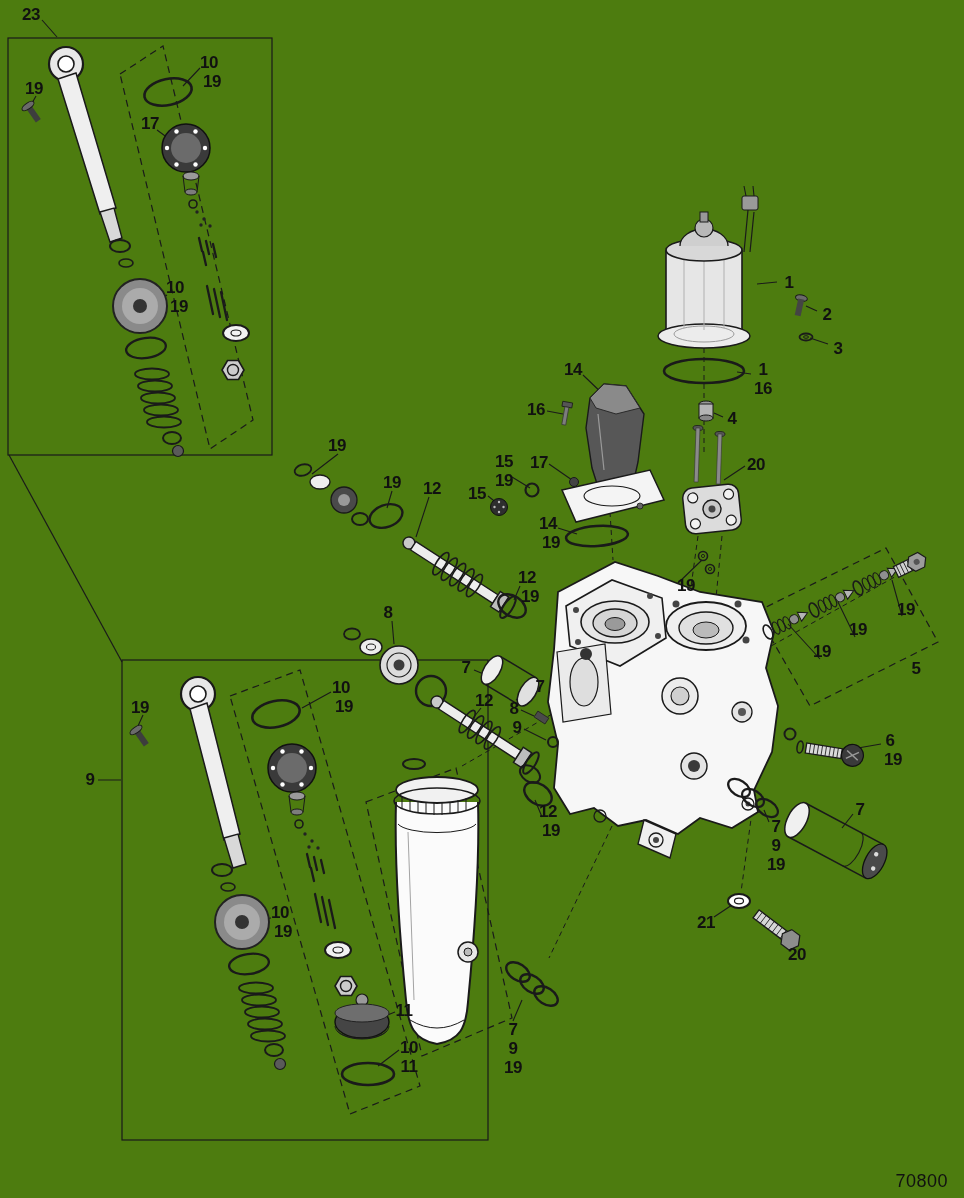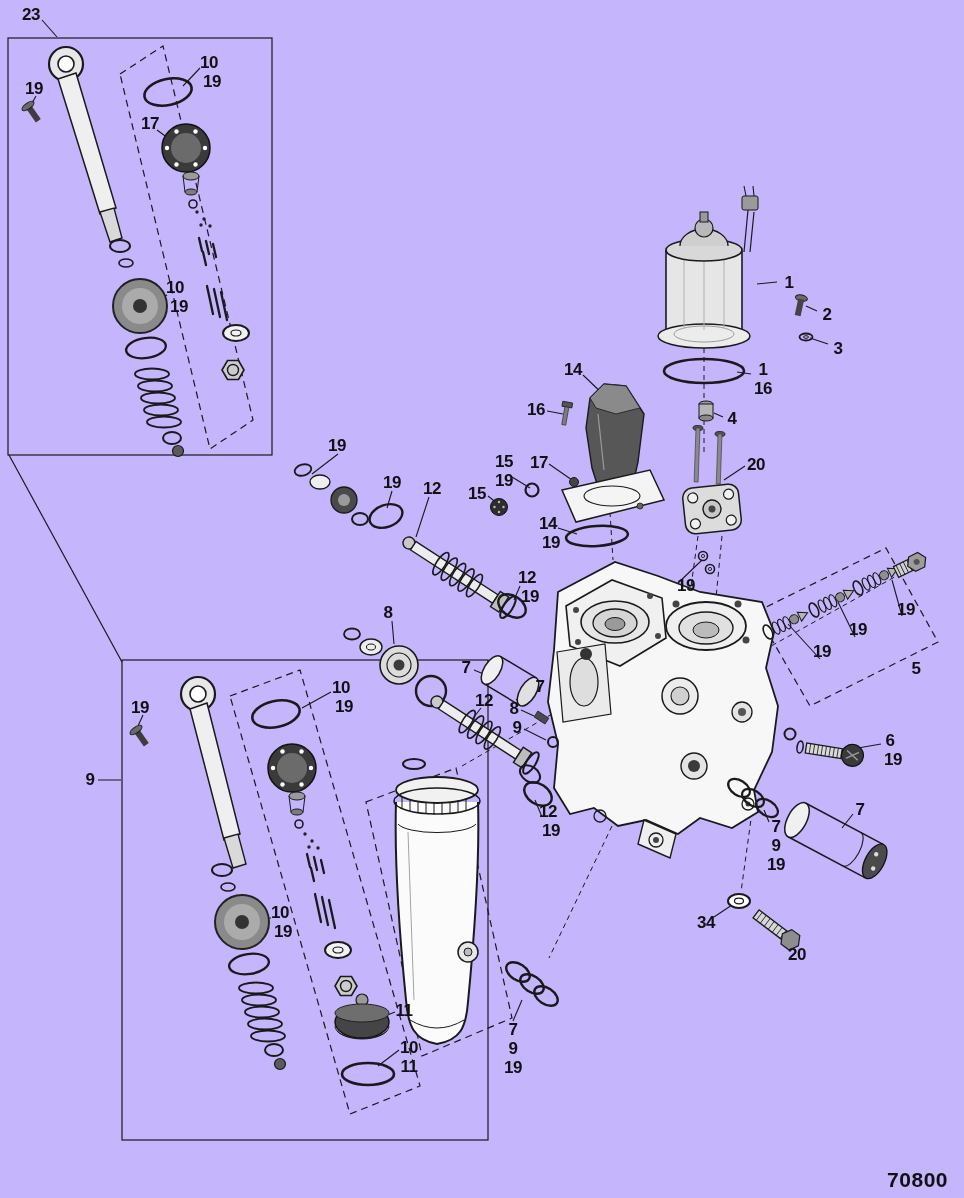--- a/index.html
+++ b/index.html
@@ -1,28 +1,28 @@
 <!DOCTYPE html>
 <html><head>
 <meta charset="utf-8">
 <style>
   html,body { margin:0; padding:0; background:#fff; }
   .stage {
-    position:relative; width:964px; height:1198px; background:#c4b5fd;
+    position:relative; width:964px; height:1198px; background:#4d7c0f;
     font-family:"Liberation Sans", sans-serif; overflow:hidden; user-select:none;
   }
   .stage svg { position:absolute; left:0; top:0; }
   .callout {
     position:absolute; transform:translate(-50%,-50%);
     font-weight:bold; font-size:17px; line-height:17px; color:#111;
     letter-spacing:-0.5px; white-space:nowrap;
   }
   .drawing-number {
     position:absolute; right:16px; bottom:6px;
-    font-weight:bold; font-size:21px; color:#111; letter-spacing:0.5px;
+    font-weight:normal; font-size:18px; color:#111; letter-spacing:0.5px;
   }
 </style>
 </head>
 <body>
 
 <div class="stage">
 
 <svg width="964" height="1198" viewBox="0 0 964 1198">
 
   <g stroke="#1a1a1a" stroke-width="1.2" fill="none">
@@ -516,21 +516,21 @@
       <div class="callout" style="left: 822px; top: 651px;">19</div>
       <div class="callout" style="left: 916px; top: 668px;">5</div>
       <div class="callout" style="left: 890px; top: 740px;">6</div>
       <div class="callout" style="left: 893px; top: 759px;">19</div>
       <div class="callout" style="left: 548px; top: 811px;">12</div>
       <div class="callout" style="left: 551px; top: 830px;">19</div>
       <div class="callout" style="left: 776px; top: 826px;">7</div>
       <div class="callout" style="left: 776px; top: 845px;">9</div>
       <div class="callout" style="left: 776px; top: 864px;">19</div>
       <div class="callout" style="left: 860px; top: 809px;">7</div>
-      <div class="callout" style="left: 706px; top: 922px;">34</div>
+      <div class="callout" style="left: 706px; top: 922px;">21</div>
       <div class="callout" style="left: 797px; top: 954px;">20</div>
       <div class="callout" style="left: 513px; top: 1029px;">7</div>
       <div class="callout" style="left: 513px; top: 1048px;">9</div>
       <div class="callout" style="left: 513px; top: 1067px;">19</div>
       <div class="callout" style="left: 90px; top: 779px;">9</div>
       <div class="callout" style="left: 140px; top: 707px;">19</div>
       <div class="callout" style="left: 341px; top: 687px;">10</div>
       <div class="callout" style="left: 344px; top: 706px;">19</div>
       <div class="callout" style="left: 280px; top: 912px;">10</div>
       <div class="callout" style="left: 283px; top: 931px;">19</div>

